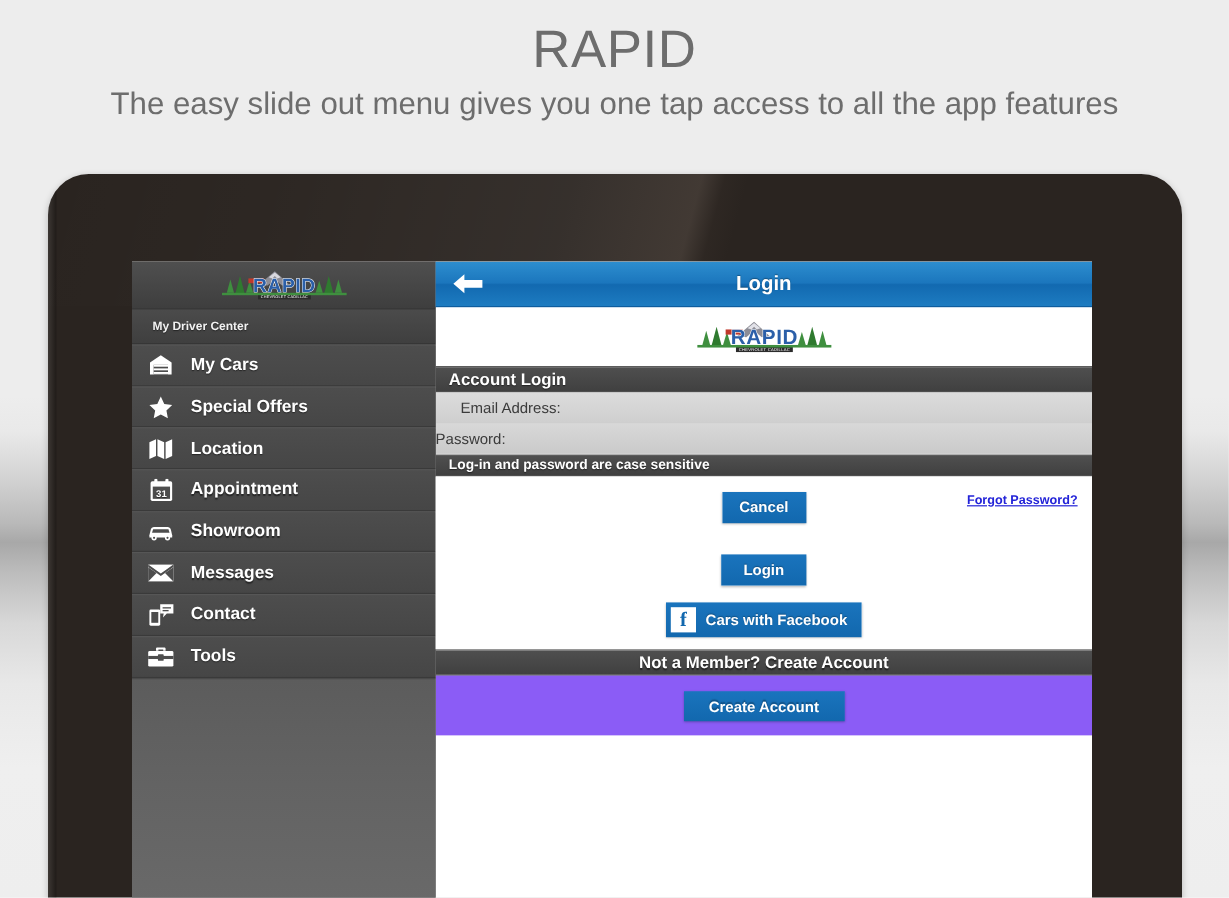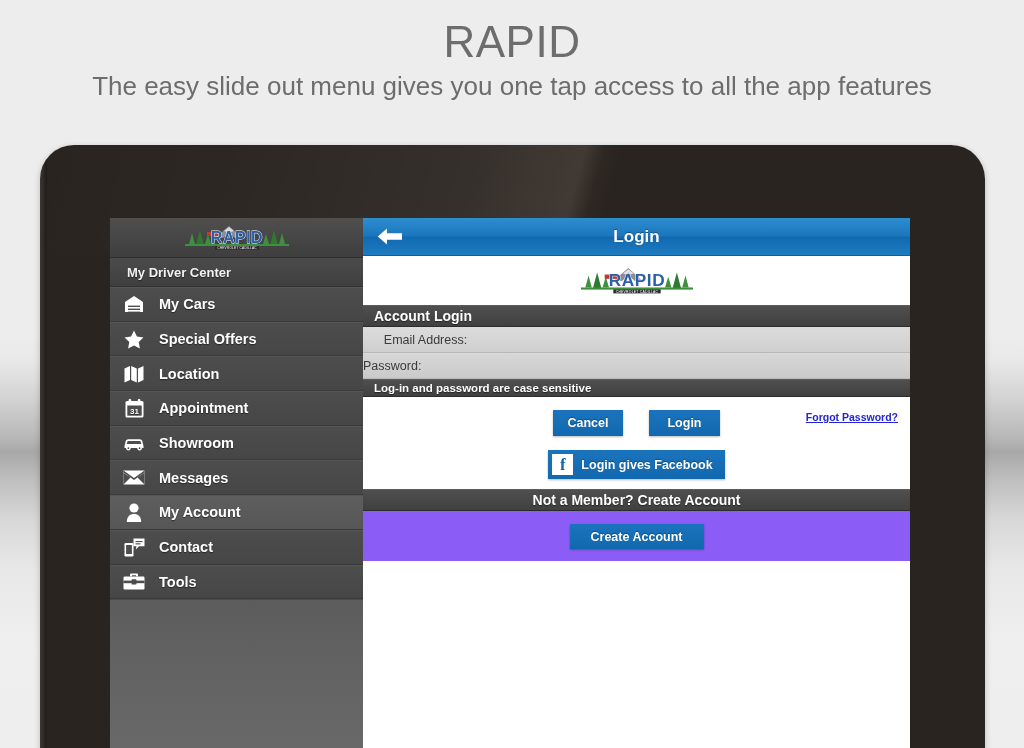--- a/index.html
+++ b/index.html
@@ -105,21 +105,21 @@
     height: 40px;
     display: flex; align-items: center; justify-content: center;
     background: linear-gradient(to bottom, #4f4f4f, #3e3e3e);
     border-bottom: 1px solid #2f2f2f;
   }
   .sb-header {
     height: 29px;
     display: flex; align-items: center;
     padding-left: 17px;
     color: #f2f2f2;
-    font-size: 13px;
+    font-size: 10px;
     font-weight: bold;
     background: linear-gradient(to bottom, #4b4b4b, #3f3f3f);
     border-bottom: 1px solid #323232;
     text-shadow: 0 1px 1px rgba(0,0,0,0.5);
   }
   .sb-item {
     height: 34.7px;
     display: flex; align-items: center;
     padding-left: 9px;
     color: #ffffff;
@@ -219,20 +219,21 @@
 
   .btn-zone {
     background: #fff;
     position: relative;
     padding-top: 13px;
     padding-bottom: 10px;
   }
   .btn-row {
     display: flex; align-items: center; justify-content: center;
     gap: 26px;
+    flex-direction: column;
   }
   .btn {
     border: none;
     background: linear-gradient(to bottom, #1a74bd 0%, #1268ae 100%);
     color: #fff;
     font-family: "Liberation Sans", sans-serif;
     font-size: 12.5px;
     font-weight: bold;
     cursor: pointer;
     box-shadow: 0 1px 2px rgba(0,0,0,0.28);
@@ -396,29 +397,20 @@
           <svg width="22" height="15" viewBox="0 0 22 15">
               <rect x="0.5" y="0.5" width="21" height="14" fill="#fff"></rect>
               <path d="M0.5 0.5 L11 8 L21.5 0.5 L21.5 2.4 L11 10 L0.5 2.4 Z" fill="#4d4d4d"></path>
               <path d="M0.5 14.5 L7.5 7.5 L0.5 2.8 Z" fill="#4d4d4d"></path>
               <path d="M21.5 14.5 L14.5 7.5 L21.5 2.8 Z" fill="#4d4d4d"></path>
             </svg>
         </span>
         <span>Messages</span>
       </div>
 
-      <div class="sb-item active">
-        <span class="sb-ico">
-          <svg width="16" height="19" viewBox="0 0 16 19">
-              <circle cx="8" cy="5" r="4.6" fill="#fff"></circle>
-              <path d="M0.8 19 C0.8 13.6 4 11 8 11 C12 11 15.2 13.6 15.2 19 Z" fill="#fff"></path>
-            </svg>
-        </span>
-        <span>My Account</span>
-      </div>
 
       <div class="sb-item">
         <span class="sb-ico">
           <svg width="21" height="19" viewBox="0 0 21 19">
               <rect x="0.5" y="5" width="9" height="13.5" rx="1.2" fill="#fff"></rect>
               <rect x="2.1" y="7" width="5.8" height="9" fill="#4d4d4d"></rect>
               <path d="M9.5 0.5 L20.5 0.5 L20.5 8.3 L15 8.3 L11.8 11.5 L12.4 8.3 L9.5 8.3 Z" fill="#fff"></path>
               <rect x="11.5" y="3" width="7" height="1.1" fill="#4d4d4d"></rect>
               <rect x="11.5" y="5.3" width="5" height="1.1" fill="#4d4d4d"></rect>
             </svg>
@@ -488,21 +480,21 @@
         <div class="btn-row">
           <button class="btn btn-cancel">Cancel</button>
           <button class="btn btn-login">Login</button>
         </div>
         <a class="forgot">Forgot Password?</a>
         <div class="fb-row">
           <div class="fb-btn">
             <span class="fb-ico">
                 <span class="fb-f">f</span>
               </span>
-            <span class="fb-label">Login gives Facebook</span>
+            <span class="fb-label">Cars with Facebook</span>
           </div>
         </div>
       </div>
 
       <div class="sec-bar center">Not a Member?  Create Account</div>
 
       <div class="create-zone">
         <button class="btn btn-create">Create Account</button>
       </div>
 

